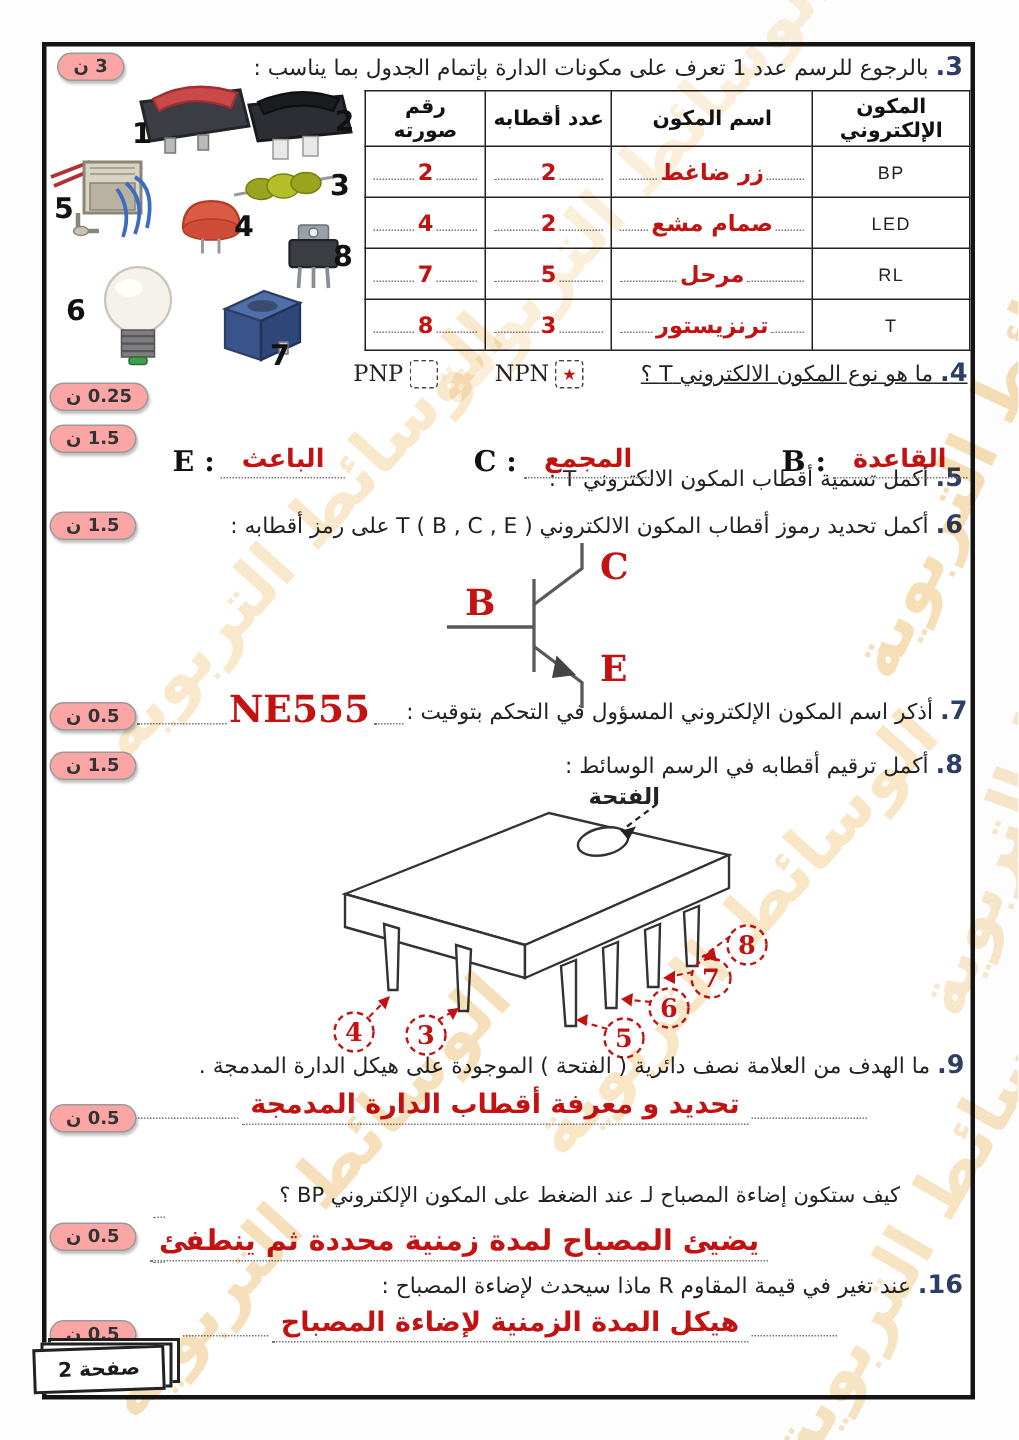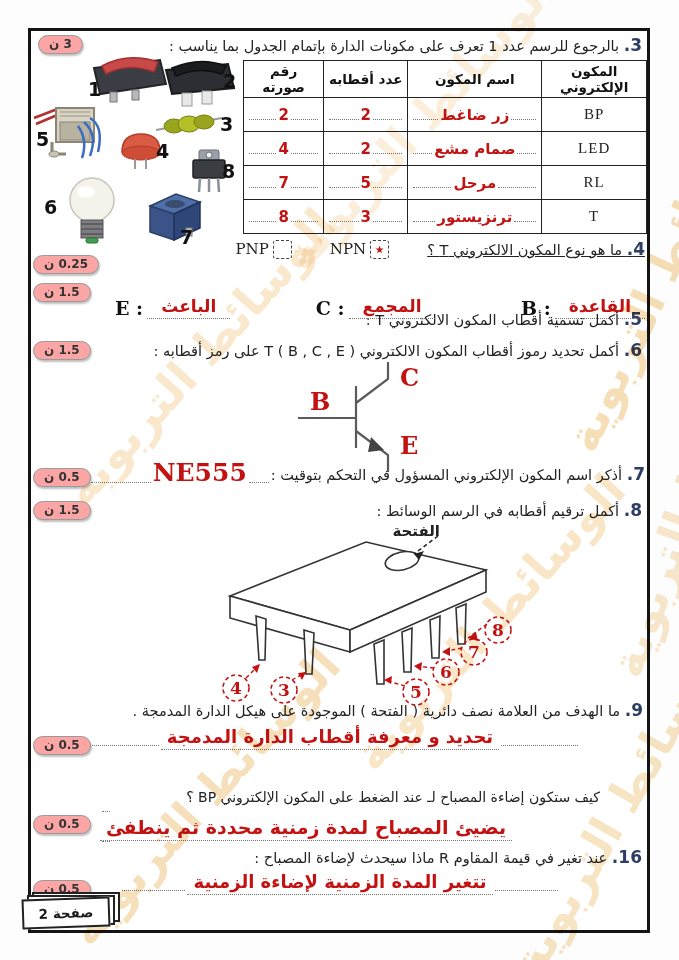--- a/index.html
+++ b/index.html
@@ -13,21 +13,21 @@
   .q{position:absolute;direction:rtl;text-align:right;font-size:14.5px;color:#222;line-height:1.45;z-index:3;}
   .qnum{font-weight:bold;font-size:17px;color:#2e3d63;}
   .red{color:#c21212;font-weight:bold;}
   
   .badge{position:absolute;direction:rtl;font-size:12px;font-weight:bold;color:#333;background:#fca5a5;
          border:1.5px solid #9a9a9a;border-radius:12px;padding:1px 10px 2px;box-shadow:1px 2px 2px rgba(0,0,0,.25);z-index:6;}
   
   table.comp{position:absolute;left:243px;top:60px;width:404px;border-collapse:collapse;direction:rtl;z-index:3;background:#fff;}
   table.comp th,table.comp td{border:1.8px solid #222;text-align:center;padding:2px 3px;height:29px;}
   table.comp th{font-size:13.5px;font-weight:bold;color:#111;}
-  td.code{font-family:Liberation Serif, serif;font-size:15px;letter-spacing:1px;color:#222;}
+  td.code{font-family:Liberation Sans, sans-serif;font-size:12px;letter-spacing:1px;color:#222;}
   .dotwrap{display:flex;align-items:flex-end;justify-content:center;}
   .dots{flex:1;border-bottom:1.6px dotted #777;margin:0 2px 4px;min-width:8px;}
   .ans{color:#c21212;font-weight:bold;font-size:15px;white-space:nowrap;}
   
   .imgwrap{position:absolute;left:30px;top:48px;width:212px;height:202px;z-index:3;}
   .imglabel{position:absolute;font-weight:bold;font-size:19px;color:#111;z-index:4;}
   .compimg{position:absolute;}
   
   .optrow{position:absolute;direction:rtl;display:flex;gap:38px;align-items:center;z-index:3;}
   .opt{display:flex;direction:ltr;align-items:center;gap:4px;font-family:"DejaVu Serif",serif;font-size:15px;color:#222;}
@@ -402,21 +402,21 @@
     <span class="dots"></span>
   </div>
   <div class="badge" style="left:33px;top:815px;">0.5 ن</div>
 
   <div class="q" style="left:120px;top:845px;width:522px;">
     <span class="qnum">16.</span>
     <span>عند تغير في قيمة المقاوم R ماذا سيحدث لإضاءة المصباح :</span>
   </div>
   <div class="ansline" style="left:120px;top:871px;width:440px;">
     <span class="dots"></span>
-    <span class="big red" style="font-size:18px;border-bottom:1.6px dotted #777;padding:0 6px 2px;">تتغير المدة الزمنية لإضاءة الزمنية</span>
+    <span class="big red" style="font-size:18px;border-bottom:1.6px dotted #777;padding:0 6px 2px;">هيكل المدة الزمنية لإضاءة المصباح</span>
     <span class="dots"></span>
   </div>
   <div class="badge" style="left:33px;top:880px;">0.5 ن</div>
 
   <div class="pages">
     <div class="sheet s1"></div>
     <div class="sheet s2"></div>
     <div class="sheet s3">صفحة 2</div>
   </div>
 

